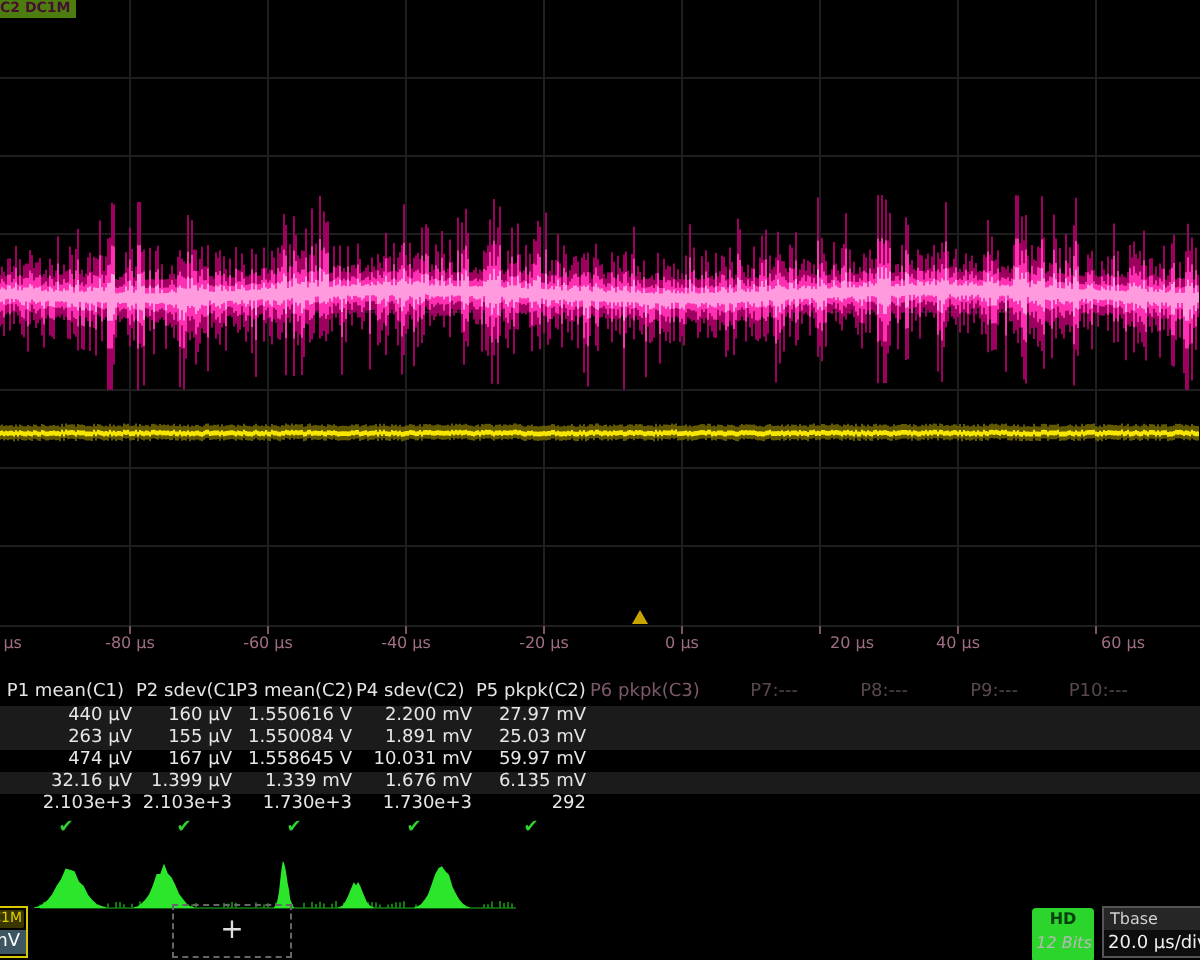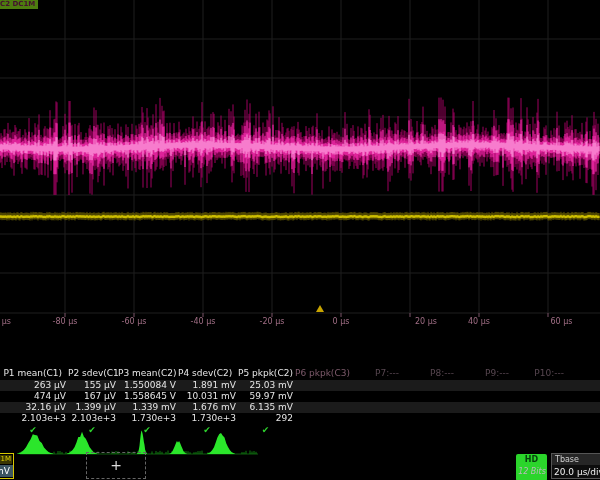--- a/index.html
+++ b/index.html
@@ -8,21 +8,21 @@
   #scope-svg{position:absolute;left:0;top:0;}
   .grid-badge{position:absolute;left:0;top:0;height:9px;min-width:38px;background:#4d7c0f;
           color:#45102f;font-size:7px;line-height:9px;font-weight:bold;
           overflow:hidden;white-space:nowrap;}
   #axis-labels{position:absolute;left:0;top:317px;width:600px;height:12px;}
   .tick-label{position:absolute;top:0;transform:translateX(-50%);font-size:8px;color:#a06e85;
           white-space:nowrap;}
   #measure-table{position:absolute;left:0;top:340px;width:600px;font-size:9px;}
   .t-row{display:grid;grid-template-columns:68px 50px 60px 60px 57px 55px 55px 55px 55px 55px;
           height:11px;line-height:11px;}
-  .t-row.header{height:13px;line-height:13px;color:#c9749e;margin-top:27px;}
+  .t-row.header{height:13px;line-height:13px;color:#c9749e;}
   .t-row .cell{text-align:right;padding-right:2px;color:#e6e6e6;overflow:hidden;white-space:nowrap;}
   .t-row.header .cell{padding-right:6px;}
   .t-row.header .cell.inactive{color:#7d5a6b;}
   .t-row.header .cell.empty{color:#584751;}
   .t-row.striped{background:#1b1b1b;}
   .t-row.checks{height:12px;line-height:12px;}
   .t-row.checks .cell{text-align:center;color:#2ed52e;font-size:9px;}
   .desc{position:absolute;top:453px;height:26px;box-sizing:border-box;border:1px solid;
           background:#000;font-size:8px;}
   .desc .row1{display:flex;align-items:center;height:11px;padding:0 1px;gap:1px;}
@@ -116,20 +116,32 @@
         <div class="cell active">P3 mean(C2)</div>
         <div class="cell active">P4 sdev(C2)</div>
         <div class="cell active">P5 pkpk(C2)</div>
         <div class="cell inactive">P6 pkpk(C3)</div>
         <div class="cell empty">P7:---</div>
         <div class="cell empty">P8:---</div>
         <div class="cell empty">P9:---</div>
         <div class="cell empty">P10:---</div>
       </div>
       <div class="t-row striped">
+        <div class="cell">440 µV</div>
+        <div class="cell">160 µV</div>
+        <div class="cell">1.550616 V</div>
+        <div class="cell">2.200 mV</div>
+        <div class="cell">27.97 mV</div>
+        <div class="cell"></div>
+        <div class="cell"></div>
+        <div class="cell"></div>
+        <div class="cell"></div>
+        <div class="cell"></div>
+      </div>
+      <div class="t-row striped">
         <div class="cell">263 µV</div>
         <div class="cell">155 µV</div>
         <div class="cell">1.550084 V</div>
         <div class="cell">1.891 mV</div>
         <div class="cell">25.03 mV</div>
         <div class="cell"></div>
         <div class="cell"></div>
         <div class="cell"></div>
         <div class="cell"></div>
         <div class="cell"></div>

